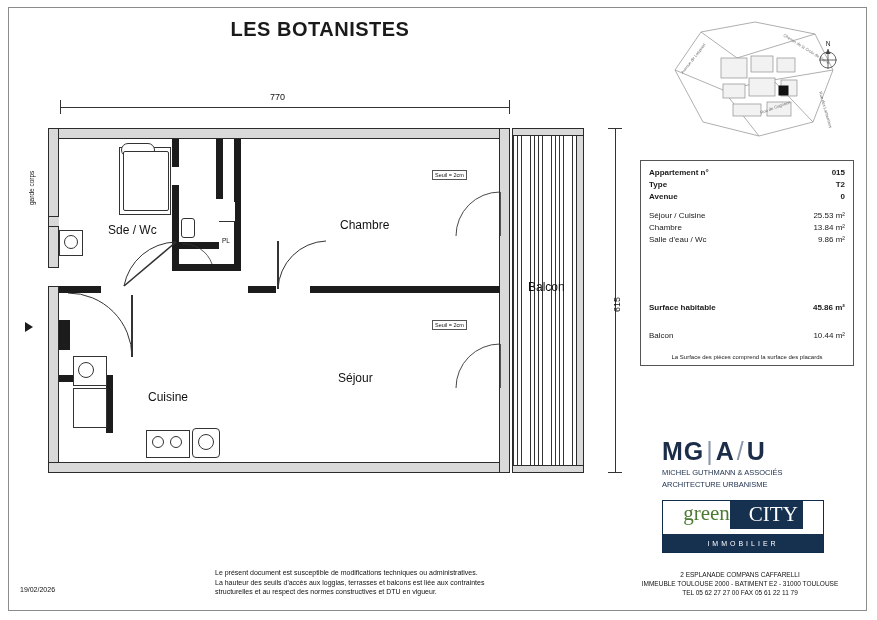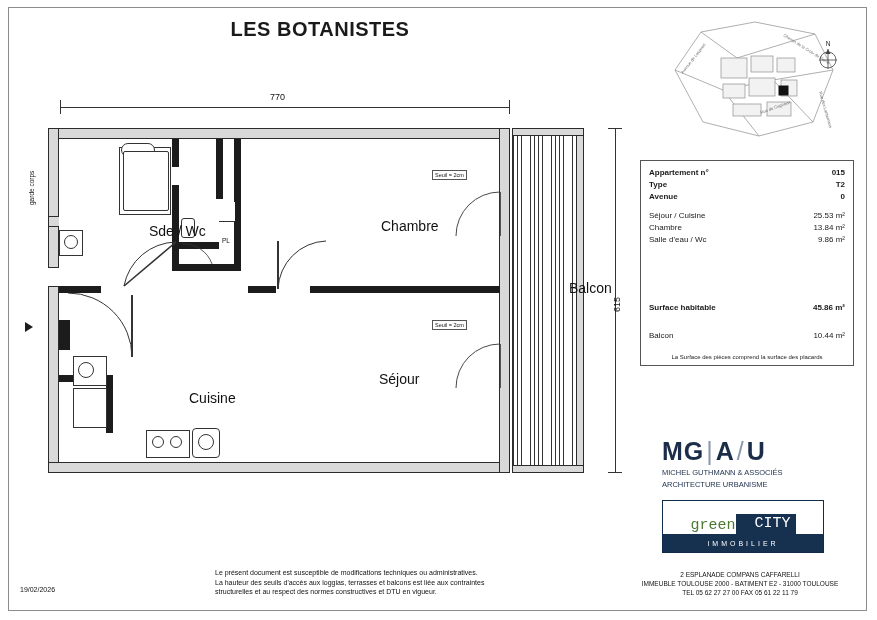--- a/index.html
+++ b/index.html
@@ -56,24 +56,23 @@
   .wall.dark {
     background: #1c1c1c;
     border: 1px solid #1c1c1c;
   }
   .fill-white {
     position: absolute;
     background: #ffffff;
   }
   .room-label {
     position: absolute;
-    font-size: 14px;
+    font-size: 12px;
     color: #111;
     white-space: nowrap;
-    margin-left: 41px;
   }
   .tiny {
     position: absolute;
     font-size: 6.5px;
     color: #111;
     white-space: nowrap;
   }
   .dim-text {
     position: absolute;
     font-size: 9px;
@@ -218,24 +217,24 @@
     top: 500px;
     width: 162px;
     height: 53px;
     border: 1px solid #0f2c4a;
     background: #ffffff;
     box-sizing: border-box;
   }
   #greencity .gc-top {
     height: 33px;
     display: flex;
-    align-items: flex-end;
+    align-items: flex-start;
     justify-content: center;
-    font-family: Liberation Mono, monospace;
-    font-size: 15px;
+    font-family: Liberation Serif, serif;
+    font-size: 21px;
   }
   #greencity .gc-green { color: #4c7a33; }
   #greencity .gc-city {
     color: #ffffff;
     background: #16304f;
     padding: 1px 5px 2px 19px;
   }
   #greencity .gc-bot {
     background: #16304f;
     color: #ffffff;

